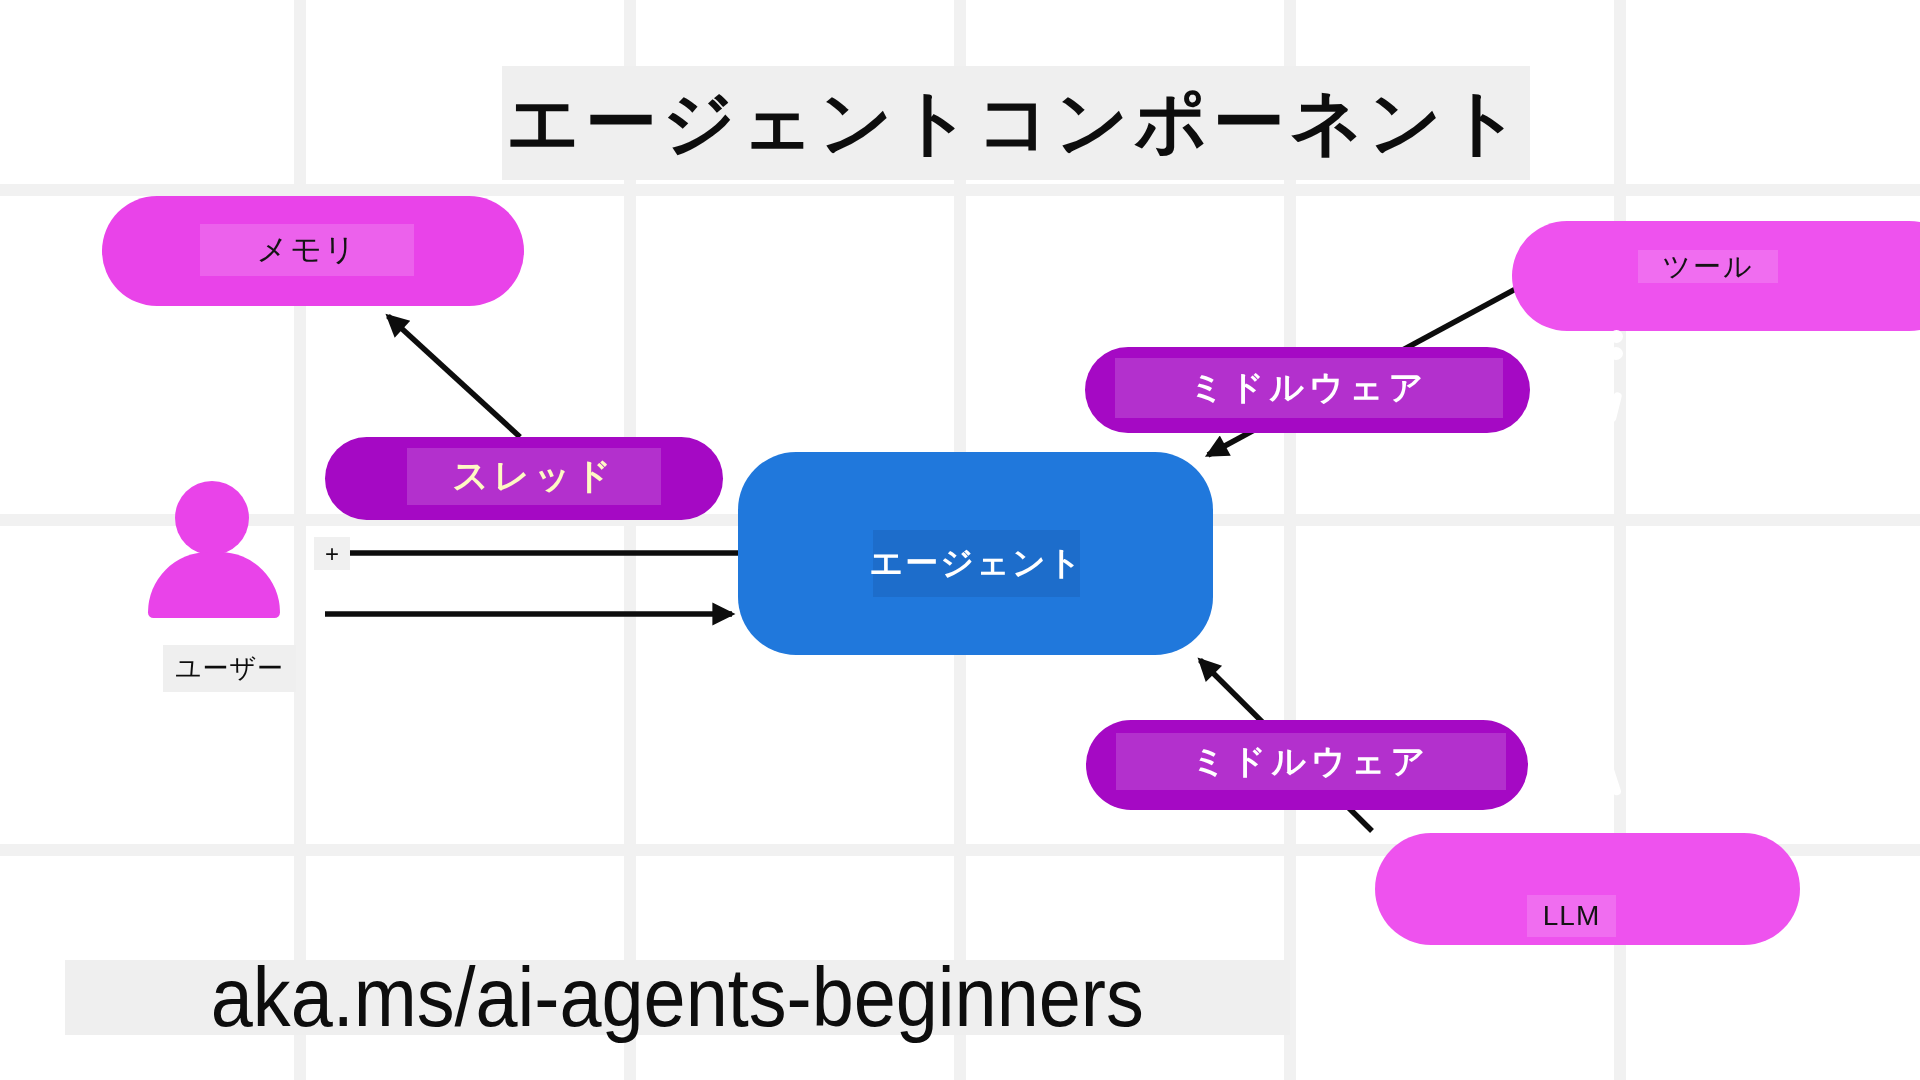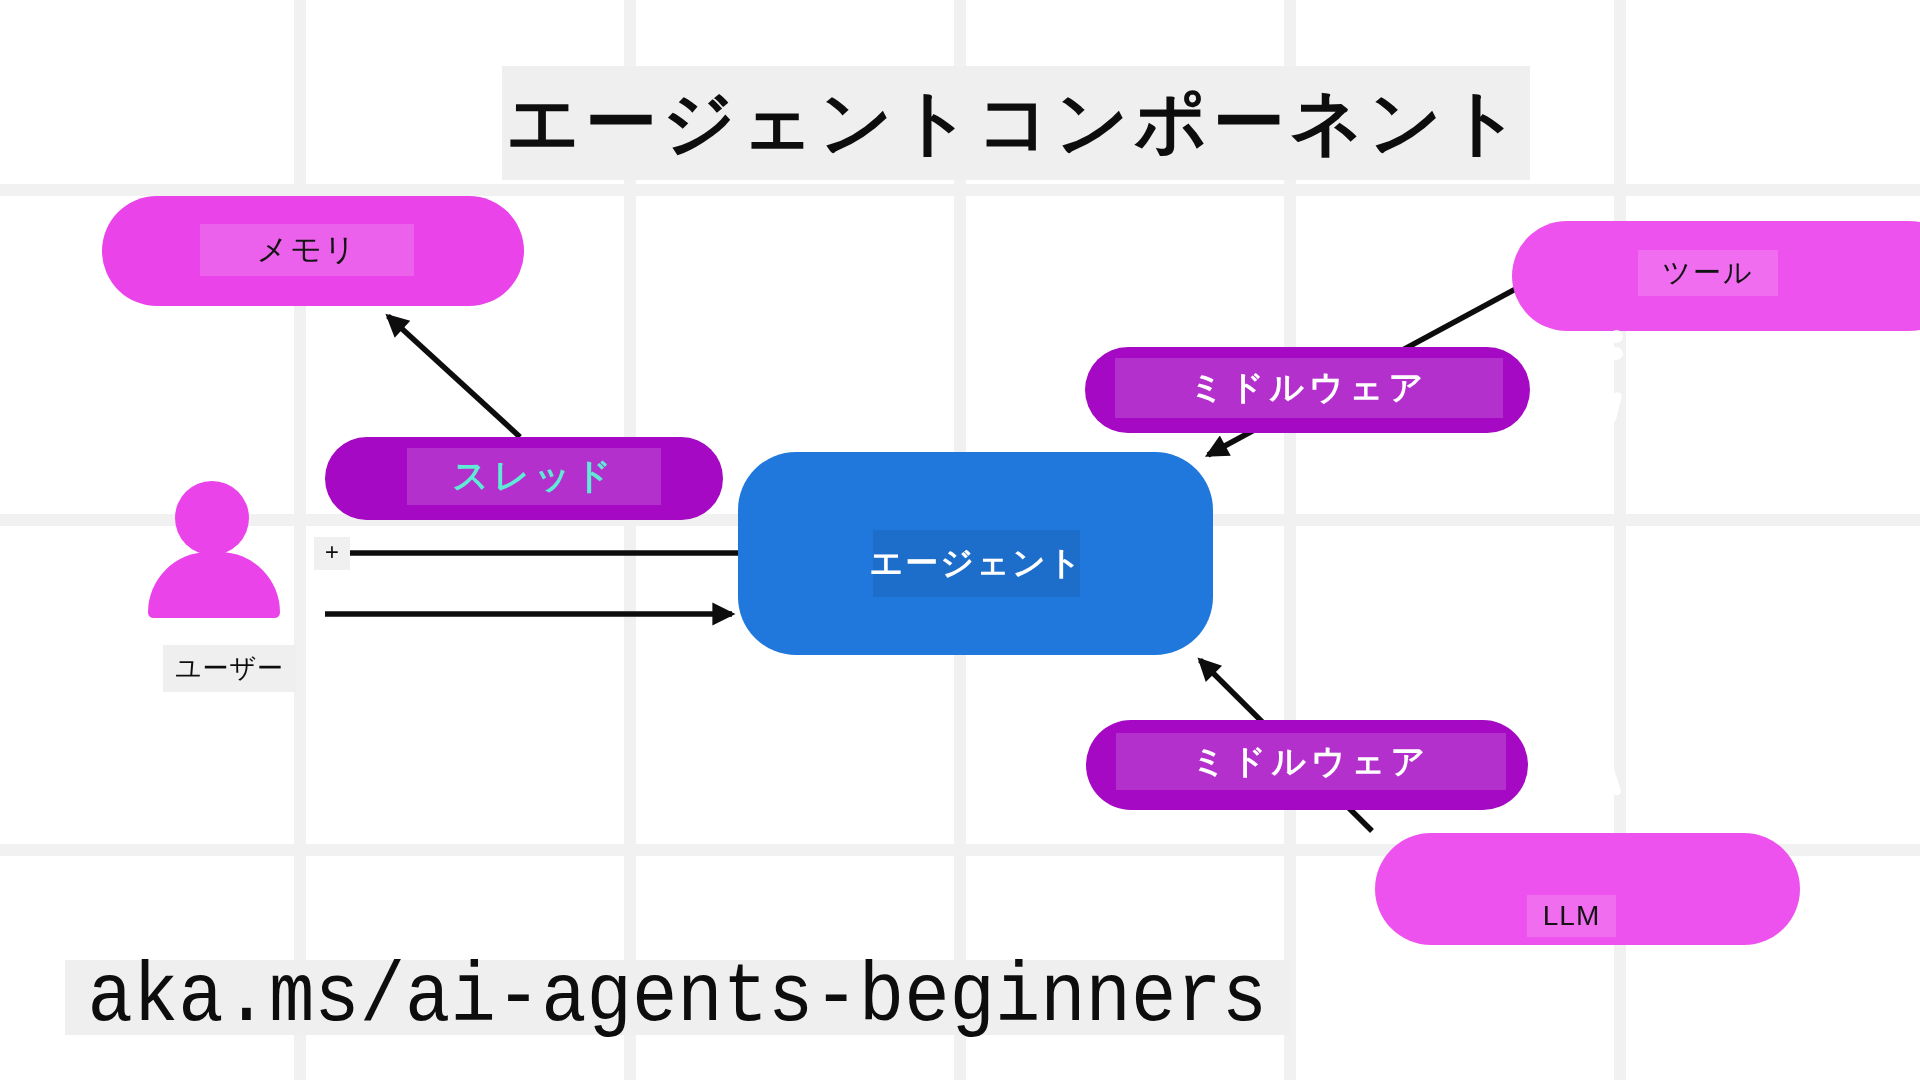--- a/index.html
+++ b/index.html
@@ -11,34 +11,34 @@
       repeating-linear-gradient(to bottom, transparent 0, transparent 318px, #f1f1f1 318px, #f1f1f1 330px);
     background-position:-24px 0, 0 -134px;
     font-family:"Liberation Sans","DejaVu Sans",sans-serif;
     color:#0d0d0d;
   }
   .abs{position:absolute;}
   
   #arrow-layer{position:absolute;left:0;top:0;z-index:1;}
   .shape{z-index:2;}
   
-  .gray-block{background:#efefef;display:flex;align-items:center;justify-content:center;font-family:Liberation Mono, monospace;}
+  .gray-block{background:#efefef;display:flex;align-items:center;justify-content:center;}
   #title-block{left:502px;top:66px;width:1028px;height:114px;}
   #title-block .t{font-size:72px;font-weight:700;letter-spacing:5px;white-space:nowrap;}
   #footer-block{left:65px;top:960px;width:1225px;height:75px;}
   #footer-block .t{font-size:84px;font-weight:400;white-space:nowrap;transform:scaleX(.9);transform-origin:center;}
   
   .pill{border-radius:999px;}
   .node-label{position:absolute;display:flex;align-items:center;justify-content:center;white-space:nowrap;}
   .overlay-light{background:rgba(255,255,255,.16);}
   .overlay-dark{background:rgba(8,20,60,.10);}
   #node-memory{left:102px;top:196px;width:422px;height:110px;}
   #node-memory .node-label{left:98px;top:28px;width:214px;height:52px;font-size:31px;letter-spacing:2px;}
   #node-tools{left:1512px;top:221px;width:452px;height:110px;}
-  #node-tools .node-label{left:126px;top:29px;width:140px;height:46px;font-size:28px;letter-spacing:2px;}
+  #node-tools .node-label{left:126px;top:29px;width:140px;height:33px;font-size:28px;letter-spacing:2px;}
   #node-middleware-top{left:1085px;top:347px;width:445px;height:86px;}
   #node-middleware-top .node-label{left:30px;top:11px;width:388px;height:60px;font-size:34px;font-weight:700;letter-spacing:5px;}
   #node-thread{left:325px;top:437px;width:398px;height:83px;}
   #node-thread .node-label{left:82px;top:11px;width:254px;height:57px;font-size:36px;font-weight:700;letter-spacing:4px;}
   #node-agent{left:738px;top:452px;width:475px;height:203px;border-radius:58px;}
   #node-agent .node-label{left:135px;top:66px;width:207px;height:67px;font-size:33px;font-weight:600;letter-spacing:2px;}
   #node-middleware-bottom{left:1086px;top:720px;width:442px;height:90px;}
   #node-middleware-bottom .node-label{left:30px;top:13px;width:390px;height:57px;font-size:34px;font-weight:700;letter-spacing:5px;}
   #node-llm{left:1375px;top:833px;width:425px;height:112px;}
   #node-llm .node-label{left:152px;top:34px;width:89px;height:42px;font-size:28px;letter-spacing:1px;margin-top:28px;}
@@ -81,21 +81,21 @@
 
 <div class="abs shape pill" id="node-tools" style="background-color: rgb(238, 82, 238);">
   <span class="node-label overlay-light" style="color: rgb(20, 20, 20);">ツール</span>
 </div>
 
 <div class="abs shape pill" id="node-middleware-top" style="background-color: rgb(165, 9, 196);">
   <span class="node-label overlay-light" style="color: rgb(255, 255, 255);">ミドルウェア</span>
 </div>
 
 <div class="abs shape pill" id="node-thread" style="background-color: rgb(165, 9, 196);">
-  <span class="node-label overlay-light" style="color: #5eead4; font-family: Liberation Serif, serif;">スレッド</span>
+  <span class="node-label overlay-light" style="color: #fef9c3; font-family: Liberation Serif, serif;">スレッド</span>
 </div>
 
 <div class="abs shape" id="node-agent" style="background-color: rgb(32, 120, 220);">
   <span class="node-label overlay-dark" style="color: rgb(255, 255, 255); margin-top: 12px;">エージェント</span>
 </div>
 
 <div class="abs shape pill" id="node-middleware-bottom" style="background-color: rgb(165, 9, 196);">
   <span class="node-label overlay-light" style="color: rgb(255, 255, 255);">ミドルウェア</span>
 </div>
 

